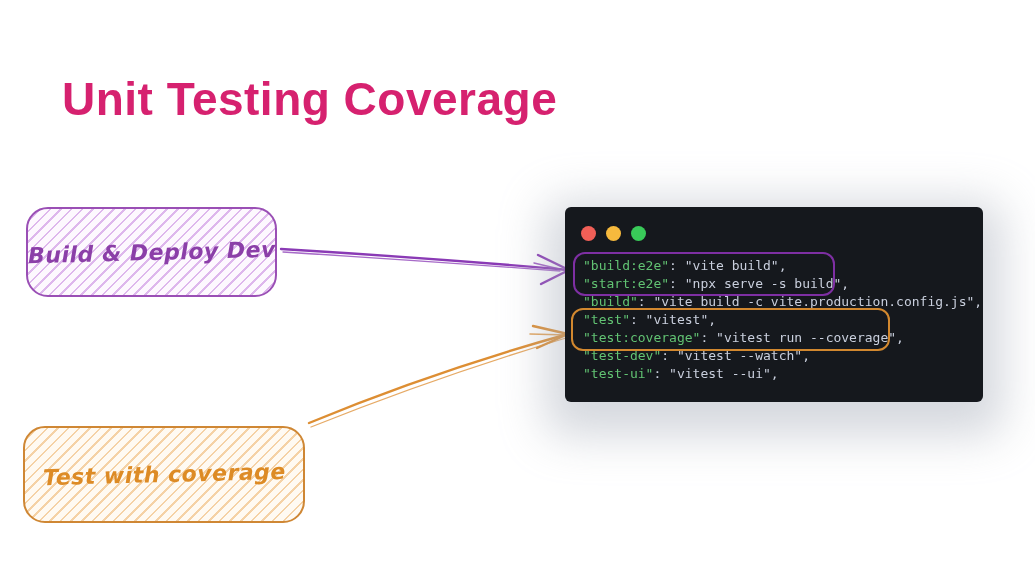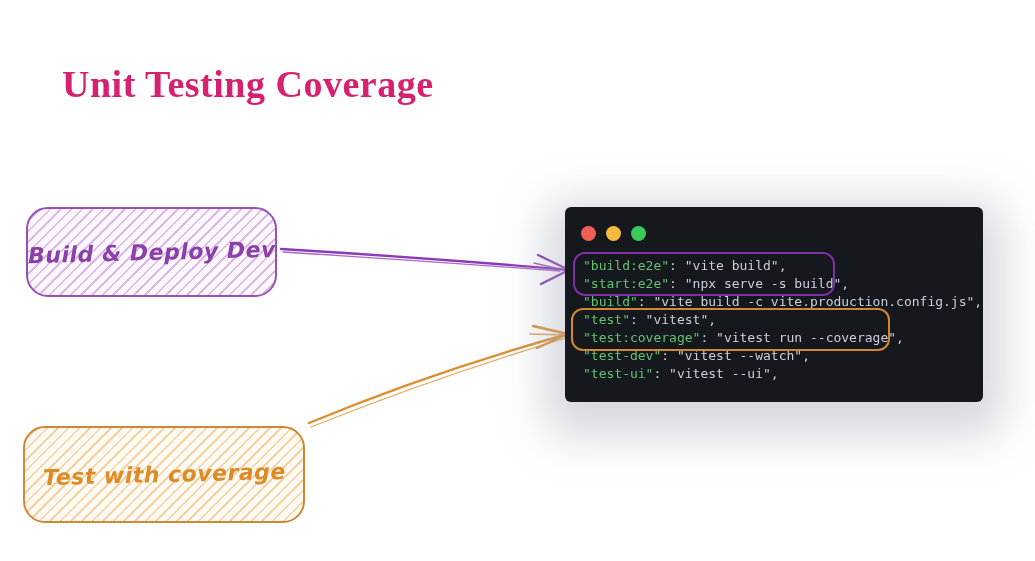--- a/index.html
+++ b/index.html
@@ -5,24 +5,24 @@
   html,body{margin:0;padding:0;background:#ffffff;}
   #canvas{
     position:relative;
     width:1035px;height:561px;
     background:#ffffff;
     overflow:hidden;
     font-family:"Liberation Sans",sans-serif;
   }
   
   .page-title{
-    position:absolute;left:62px;top:62px;
-    font-size:38px;font-weight:bold;letter-spacing:.5px;
+    position:absolute;left:62px;top:72px;
+    font-size:46px;font-weight:bold;letter-spacing:.5px;
     color:var(--title);
-    font-family:Liberation Serif, serif;
+    font-family:Liberation Sans, sans-serif;
   }
   
   .sketch-box{
     position:absolute;
     border:2.5px solid;
     border-radius:22px;
     display:flex;align-items:center;justify-content:center;
     box-sizing:border-box;
   }
   .sketch-box .sketch-label{

